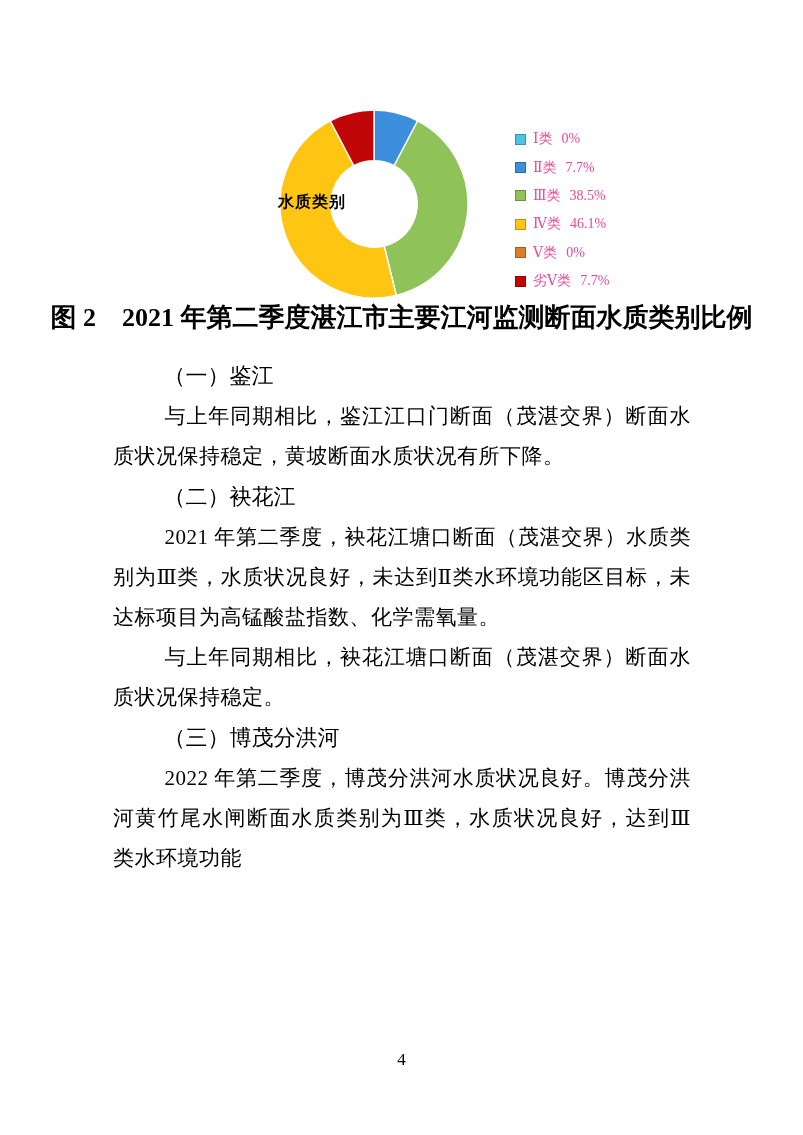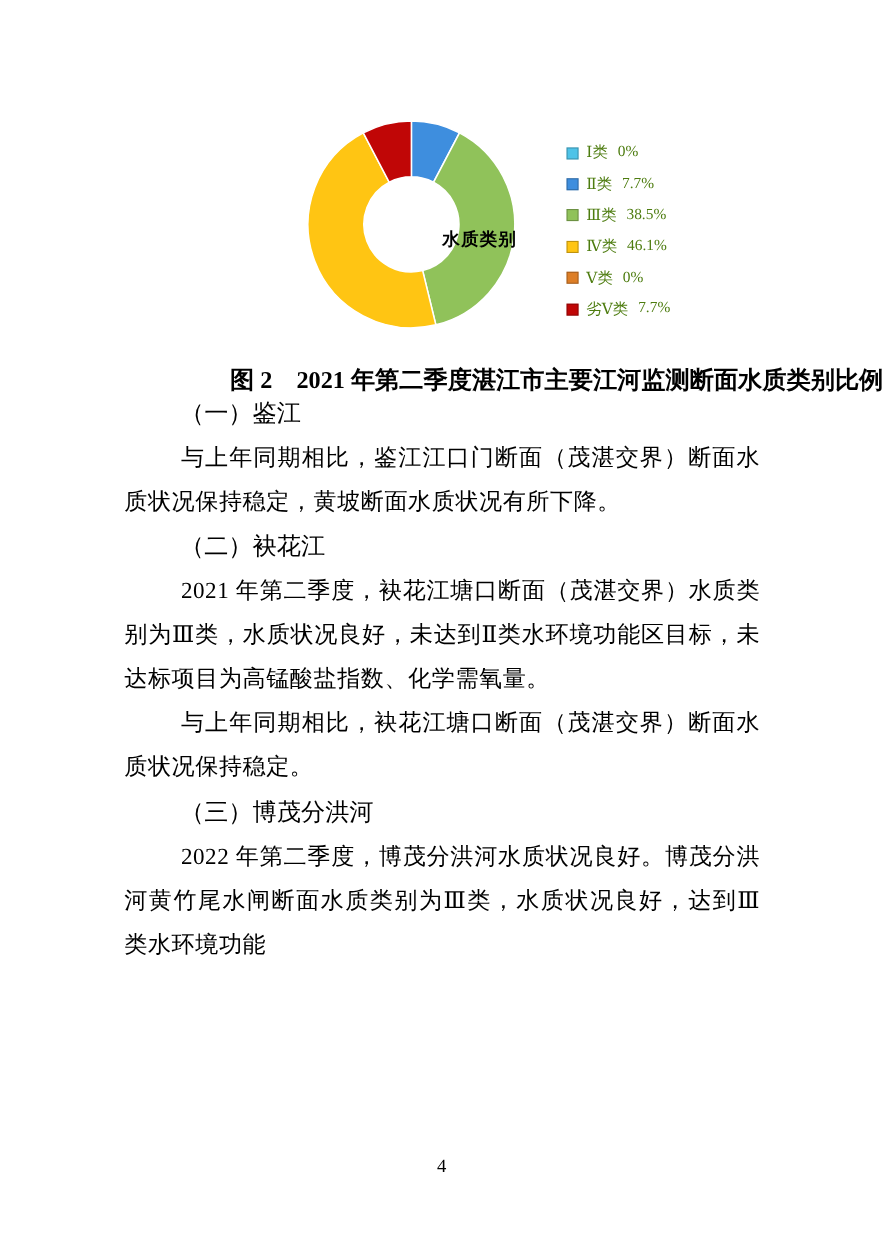--- a/index.html
+++ b/index.html
@@ -11,56 +11,56 @@
     font-family: "Liberation Serif", "DejaVu Serif", serif;
     color: #000000;
     overflow: hidden;
   }
 
   
   .chart-figure { position: absolute; left: 0; top: 0; width: 803px; height: 310px; }
   .donut-svg { position: absolute; left: 278px; top: 108px; width: 192px; height: 192px; }
   .donut-center-label {
     position: absolute;
-    left: 278px; top: 208px; width: 192px;
-    text-align: right;
+    left: 278px; top: 192px; width: 192px;
+    text-align: left;
     font-weight: bold;
     font-size: 16px;
     letter-spacing: 1px;
     color: #000;
   }
   .legend {
     position: absolute;
     left: 515px; top: 125px;
     display: flex;
     flex-direction: column;
   }
   .legend-item {
     height: 28.4px;
     display: flex;
     align-items: center;
     font-size: 14px;
-    color: #4d7c0f;
+    color: #ec4899;
     white-space: nowrap;
   }
   .legend-swatch {
     display: inline-block;
     width: 11px; height: 11px;
     margin-right: 7px;
     box-sizing: border-box;
     border: 1px solid rgba(0,0,0,0.25);
   }
   .legend-value { margin-left: 9px; }
 
   
   .figure-caption {
     position: absolute;
-    left: 0; top: 332px; width: 803px;
-    text-align: right;
-    font-size: 22px;
+    left: 0; top: 304px; width: 803px;
+    text-align: center;
+    font-size: 26px;
     font-weight: bold;
     line-height: 28px;
   }
 
   
   .content {
     position: absolute;
     left: 113px; top: 356px;
     width: 578px;
     font-size: 21px;

